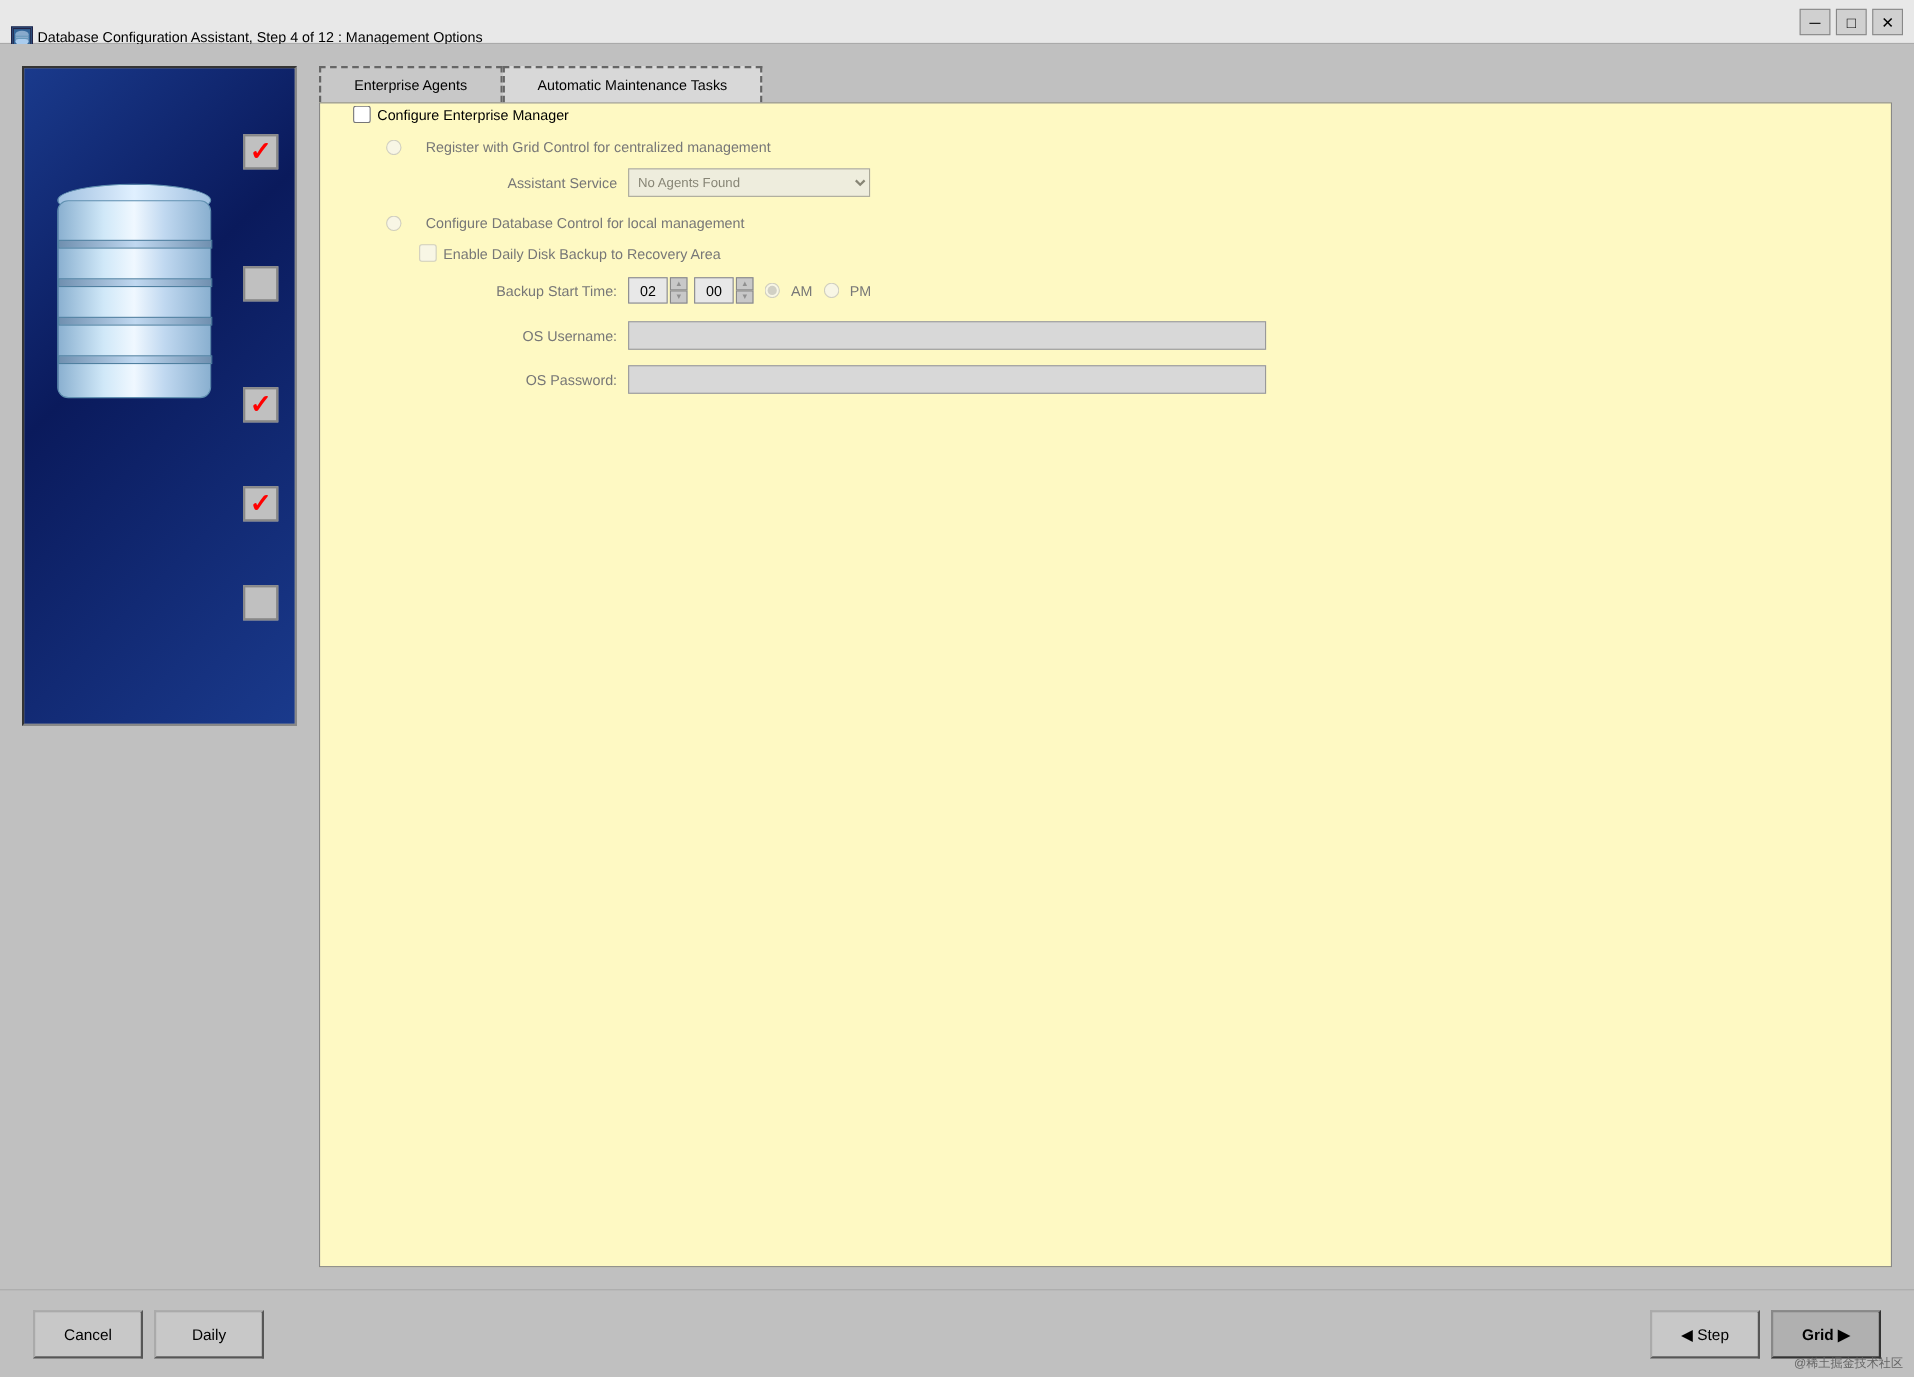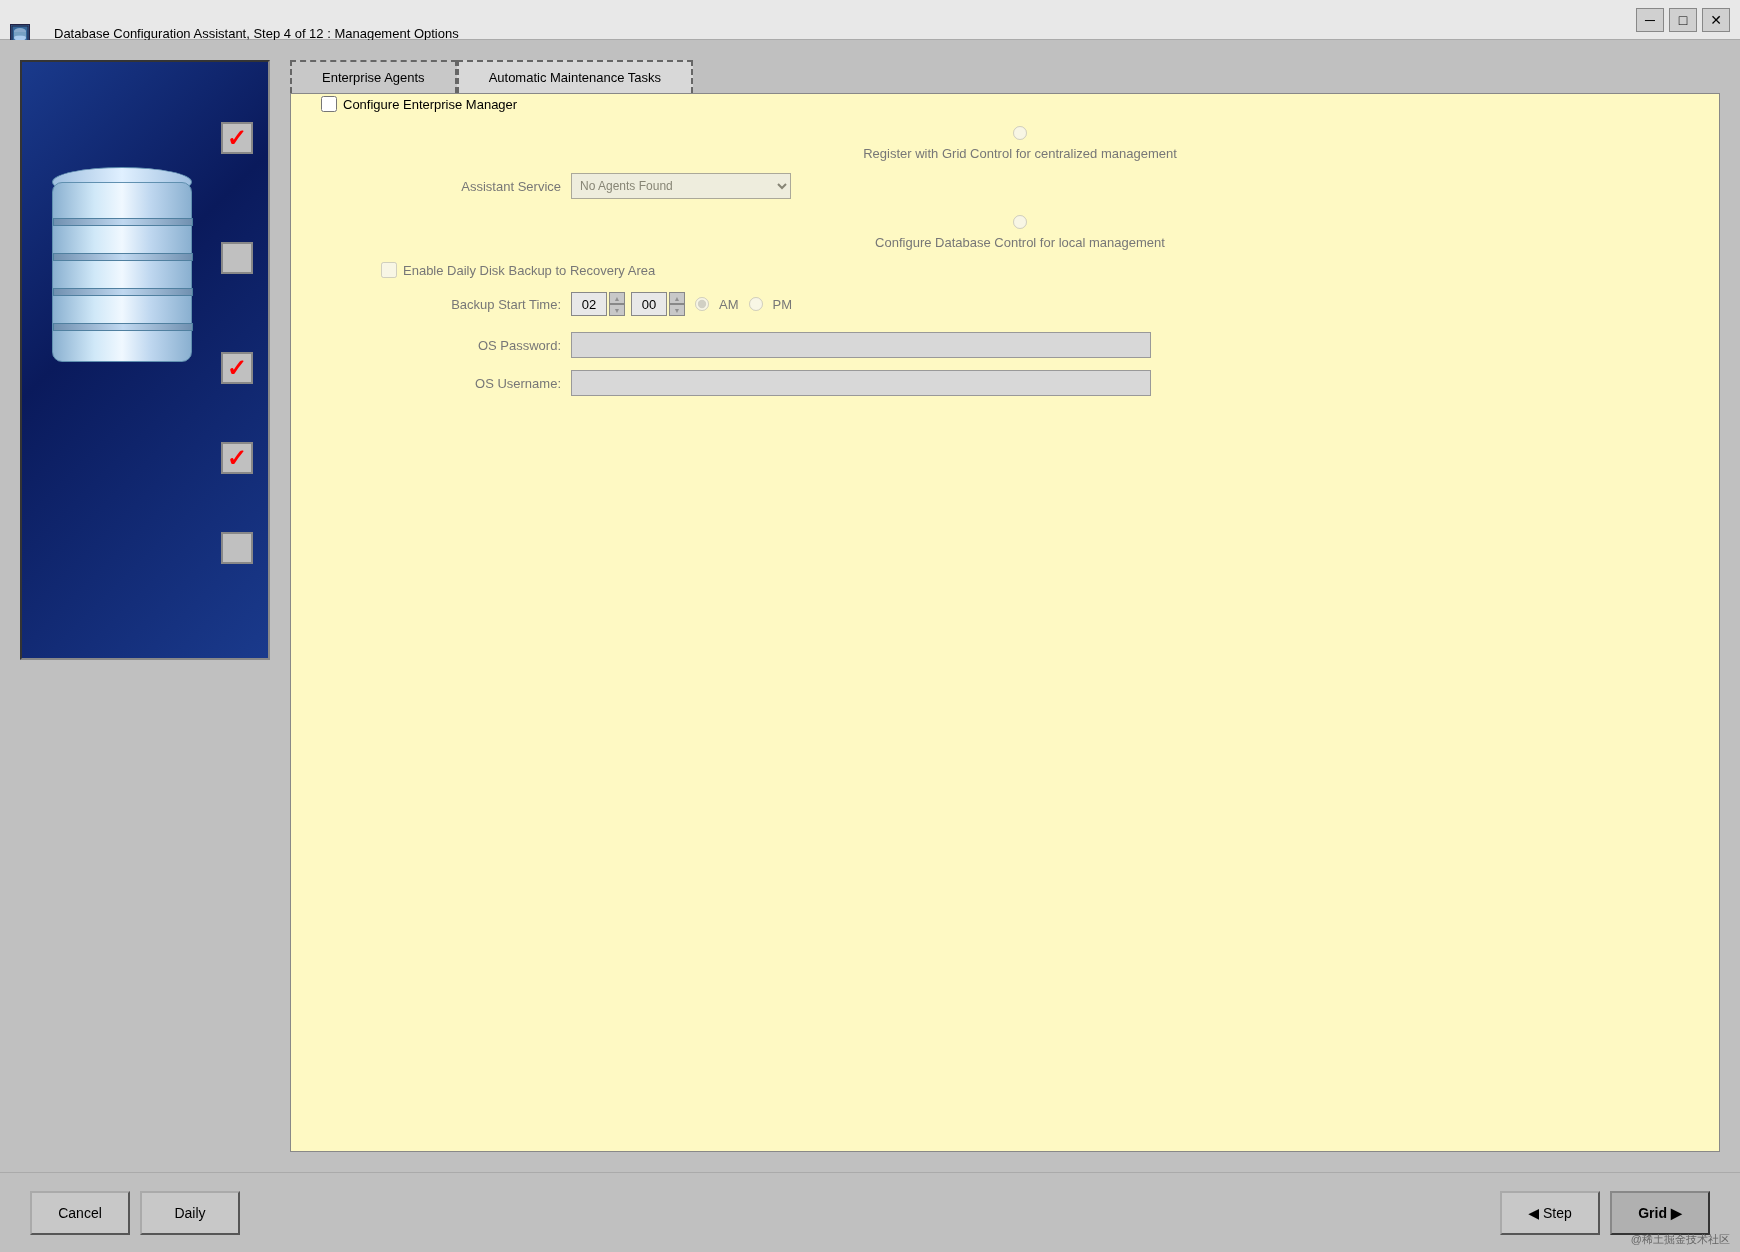--- a/index.html
+++ b/index.html
@@ -21,21 +21,21 @@
       display: flex;
       align-items: center;
       justify-content: space-between;
       padding: 0 10px;
       border-bottom: 1px solid #aaa;
       flex-shrink: 0;
     }
     .title-bar-left {
       display: flex;
       align-items: center;
-      gap: 24px;
+      gap: 4px;
       margin-top: 28px;
     }
     .title-bar-icon {
       width: 20px;
       height: 20px;
       background: #336699;
       border: 1px solid #224;
       display: flex;
       align-items: center;
       justify-content: center;
@@ -196,23 +196,22 @@
 
     .checkbox-row {
       display: flex;
       align-items: center;
       gap: 6px;
       margin-bottom: 14px;
     }
     .radio-row {
       display: flex;
       align-items: center;
-      gap: 6px;
+      gap: 22px;
       margin-bottom: 12px;
-      flex-direction: column;
     }
 
     input[type="checkbox"] {
       width: 16px;
       height: 16px;
       cursor: pointer;
     }
     input[type="radio"] {
       width: 14px;
       height: 14px;
@@ -449,28 +448,28 @@
           </div>
           <div class="ampm-group">
             <input type="radio" name="ampm" id="am_radio" checked="" disabled="" style="">
             <label for="am_radio" class="label-text disabled">AM</label>
             <input type="radio" name="ampm" id="pm_radio" disabled="" style="">
             <label for="pm_radio" class="label-text disabled">PM</label>
           </div>
         </div>
       </div>
 
+      <div class="form-row" style="margin-left: 80px; margin-bottom: 14px;">
+        <span class="field-label disabled" style="width: 160px; text-align: right; margin-right: 10px; color: #777;">OS Username:</span>
+        <input type="text" class="text-input text-input-wide" disabled="" style="">
+      </div>
+
       <div class="form-row" style="margin-left: 80px;">
         <span class="field-label disabled" style="width: 160px; text-align: right; margin-right: 10px; color: #777;">OS Password:</span>
         <input type="password" class="text-input text-input-wide" disabled="" style="">
-      </div>
-
-      <div class="form-row" style="margin-left: 80px; margin-bottom: 14px;">
-        <span class="field-label disabled" style="width: 160px; text-align: right; margin-right: 10px; color: #777;">OS Username:</span>
-        <input type="text" class="text-input text-input-wide" disabled="" style="">
       </div>
 
     </div>
   </div>
 </div>
 
 <div class="bottom-bar">
   <div class="bottom-left">
     <button class="btn">Cancel</button>
     <button class="btn">Daily</button>

